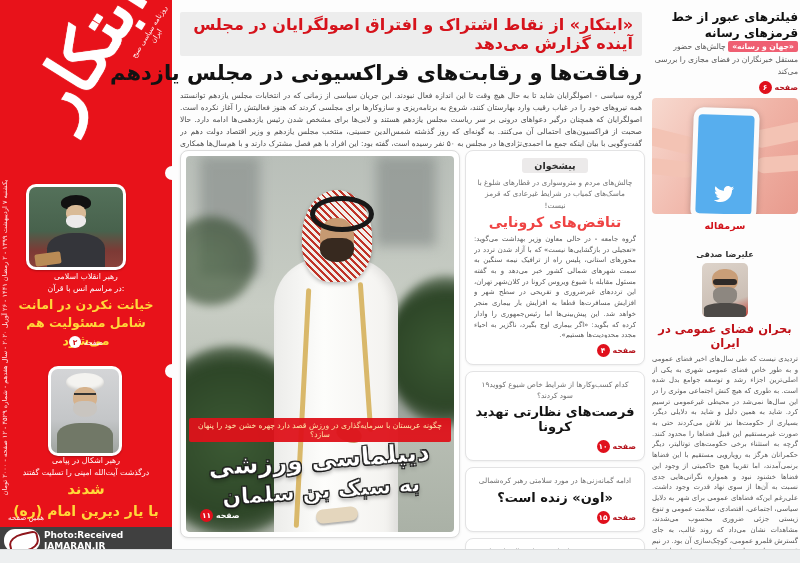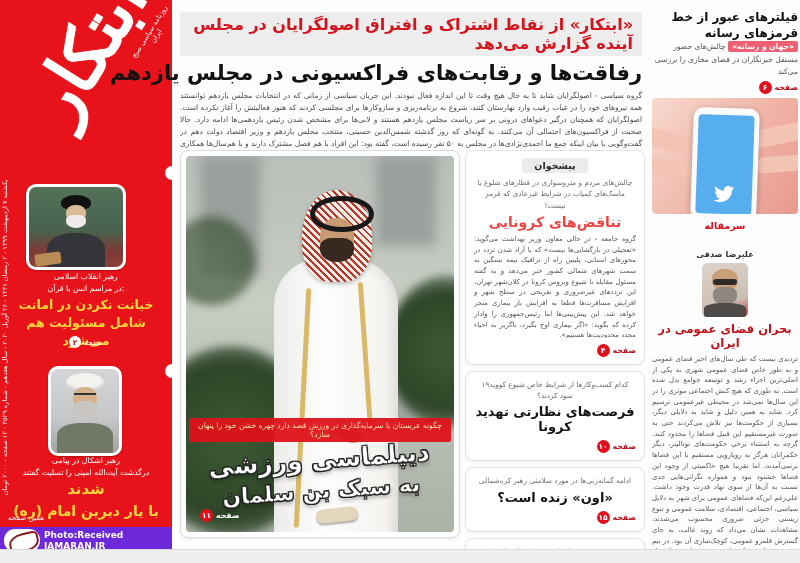--- a/index.html
+++ b/index.html
@@ -40,21 +40,21 @@
   #amini-photo .beard{position:absolute;top:32px;left:50%;transform:translateX(-50%);width:24px;height:16px;background:#c9c5c0;border-radius:40% 40% 55% 55%;}
   #amini-photo .robe{position:absolute;bottom:0;left:50%;transform:translateX(-50%);width:56px;height:30px;background:#717867;border-radius:40% 40% 0 0;}
 
   .side-kicker{position:absolute;left:8px;right:8px;color:#fff;font-size:7.8px;text-align:center;line-height:1.55;}
   .side-headline{position:absolute;left:6px;right:6px;color:#ffd83a;font-weight:bold;text-align:center;line-height:1.45;}
   .side-note{position:absolute;left:8px;right:8px;color:#fff;font-size:7.2px;text-align:left;opacity:.95;}
   .side-badge{position:absolute;left:0;right:0;display:flex;justify-content:center;align-items:center;gap:3px;direction:rtl;}
   .side-badge .w{color:#fff;font-size:7.5px;}
   .side-badge .c{width:12px;height:12px;border-radius:50%;background:#fff;color:#d21119;font-size:7.5px;font-weight:bold;display:flex;align-items:center;justify-content:center;}
 
-  #credit-bar{position:absolute;left:0;top:527px;width:172px;height:27px;background:#6d28d9;display:flex;align-items:center;}
+  #credit-bar{position:absolute;left:0;top:527px;width:172px;height:27px;background:#404040;display:flex;align-items:center;}
   #credit-text{color:#fff;font-size:9px;font-weight:bold;line-height:1.15;margin-left:44px;direction:ltr;}
   #jamaran-logo{position:absolute;left:4px;top:2px;width:36px;height:23px;background:#fff;border-radius:11px;overflow:hidden;}
   #jamaran-logo .scribble{position:absolute;left:5px;top:4px;width:26px;height:15px;border:2px solid #8f161c;border-radius:50% 20% 50% 20%;transform:rotate(-12deg);}
 
   
   #lead-story{position:absolute;left:180px;top:6px;width:462px;height:142px;}
   #lead-kicker{display:inline-block;background:#ededed;color:#d6131c;font-weight:bold;font-size:16px;
     padding:3px 9px;border-radius:2px;float:right;margin-top:6px;}
   #lead-headline{clear:both;padding-top:5px;color:#121212;font-weight:bold;font-size:21px;text-align:left;white-space:nowrap;letter-spacing:-0.3px;}
   #lead-body{margin-top:5px;color:#4c4c4c;font-size:7.5px;line-height:1.6;text-align:justify;max-height:62px;overflow:hidden;}

